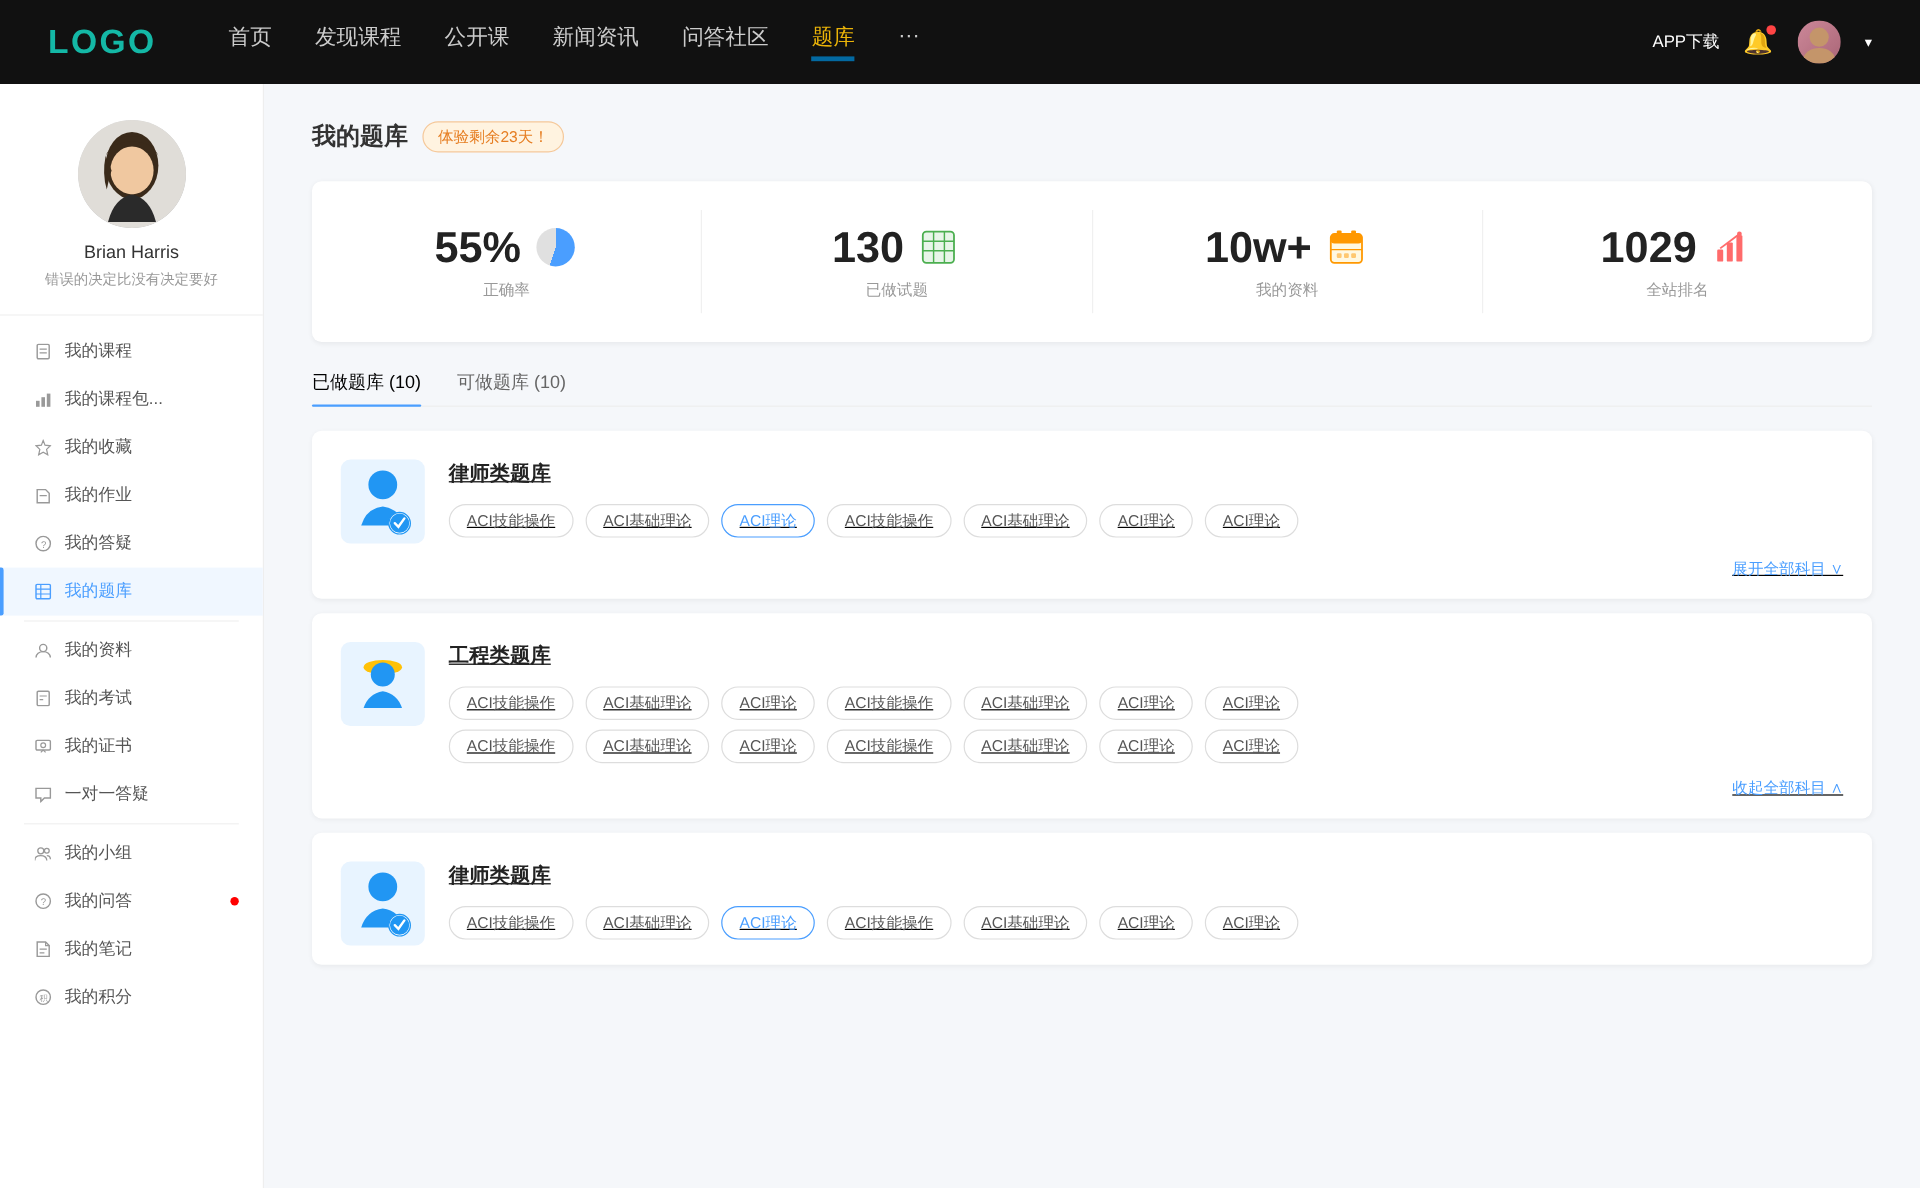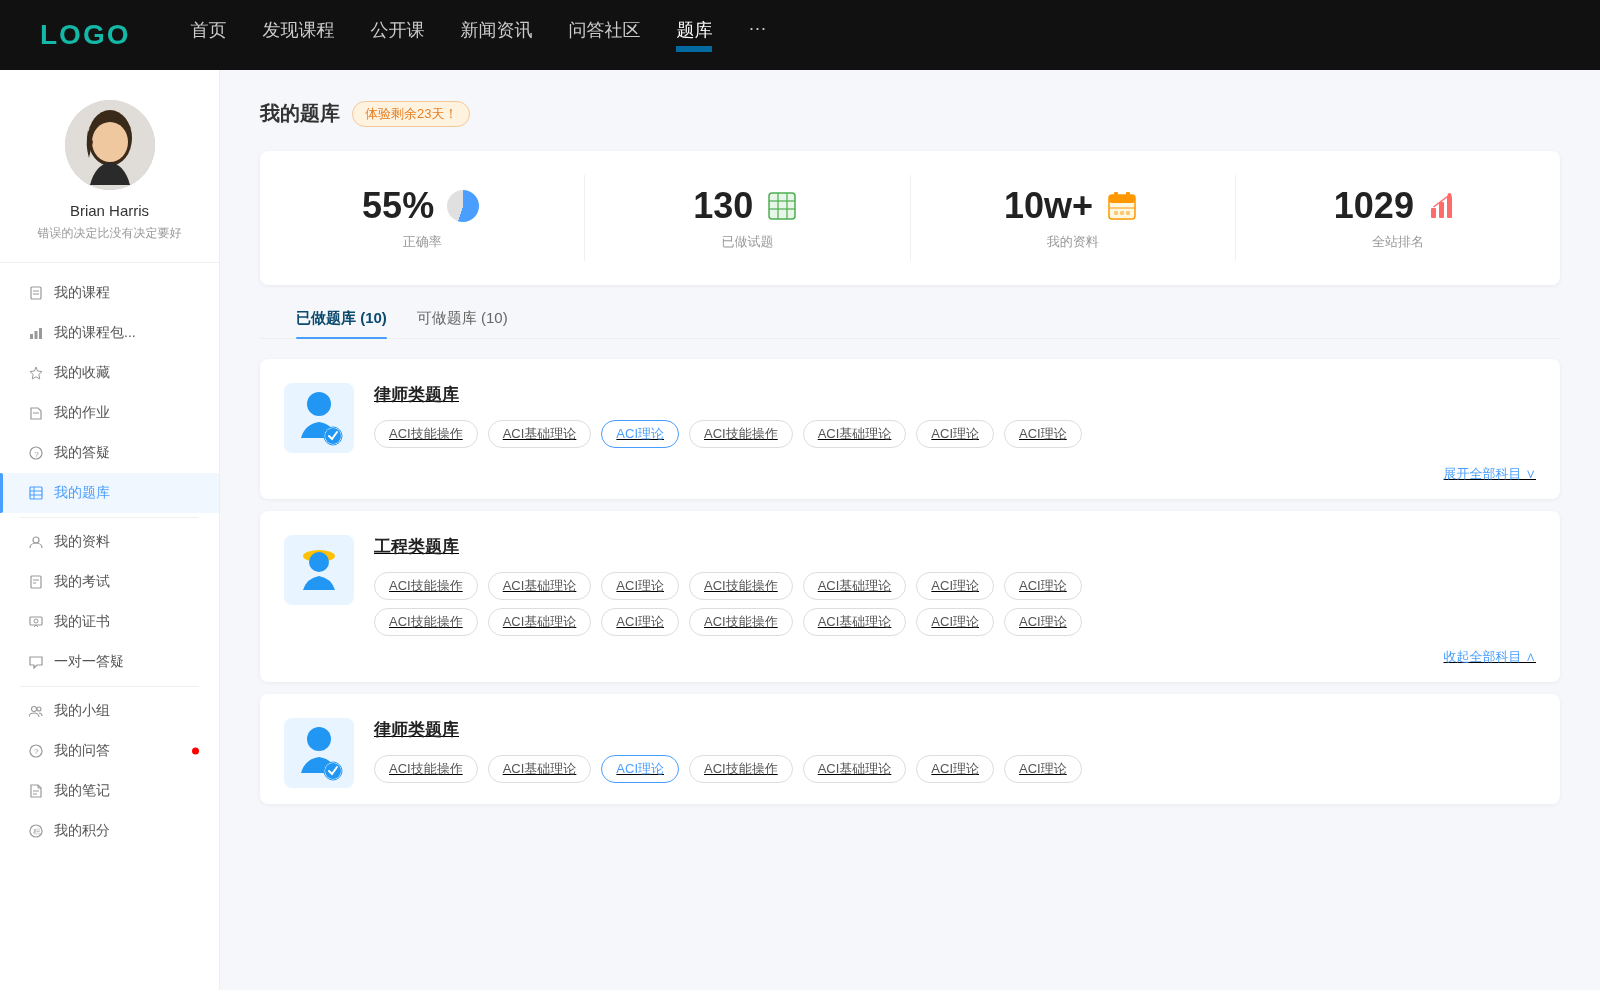--- a/index.html
+++ b/index.html
@@ -27,22 +27,22 @@
       display: flex;
       gap: 36px;
       flex: 1;
     }
     .navbar-nav a {
       color: #ccc;
       text-decoration: none;
       font-size: 18px;
     }
     .navbar-nav a.active {
-      color: #ffffff;
-      border-bottom: 6px solid #0369a1;
+      color: #eab308;
+      border-bottom: 4px solid #0369a1;
       padding-bottom: 4px;
     }
     .navbar-right {
       display: flex;
       align-items: center;
       gap: 20px;
       color: white;
       font-size: 14px;
     }
     .navbar-app-btn {
@@ -246,23 +246,22 @@
       border-bottom: 1px solid #eee;
     }
     .tab-item {
       font-size: 15px;
       color: #666;
       padding-bottom: 10px;
       cursor: pointer;
       position: relative;
     }
     .tab-item.active {
-      color: #0c4a6e;
-      font-weight: 700;
-      margin-left: 36px;
+      color: #000000;
+      font-weight: 400;
     }
     .tab-item.active::after {
       content: '';
       position: absolute;
       bottom: -1px; left: 0; right: 0;
       height: 2px;
       background: #4a9eff;
       border-radius: 1px;
     }
 
@@ -334,20 +333,36 @@
 <nav class="navbar">
   <div class="navbar-logo">LOGO</div>
   <div class="navbar-nav">
     <a>首页</a>
     <a>发现课程</a>
     <a>公开课</a>
     <a>新闻资讯</a>
     <a>问答社区</a>
     <a class="active">题库</a>
     <a>···</a>
+  </div>
+  <div class="navbar-right">
+    <span class="navbar-app-btn">APP下载</span>
+    <div class="navbar-bell">
+      <span class="navbar-bell-icon">🔔</span>
+      <div class="navbar-bell-dot"></div>
+    </div>
+    <div class="navbar-avatar">
+      <div class="navbar-avatar-inner">
+        <svg width="36" height="36" viewBox="0 0 36 36">
+          <circle cx="18" cy="14" r="8" fill="#c4956a"></circle>
+          <ellipse cx="18" cy="32" rx="13" ry="9" fill="#c4956a"></ellipse>
+        </svg>
+      </div>
+    </div>
+    <span style="color:white;font-size:12px;">▾</span>
   </div>
 </nav>
 
 <div class="layout">
 
   <aside class="sidebar">
     <div class="sidebar-profile">
       <div class="sidebar-avatar">
         <div class="sidebar-avatar-img">
           <svg width="90" height="90" viewBox="0 0 90 90">

